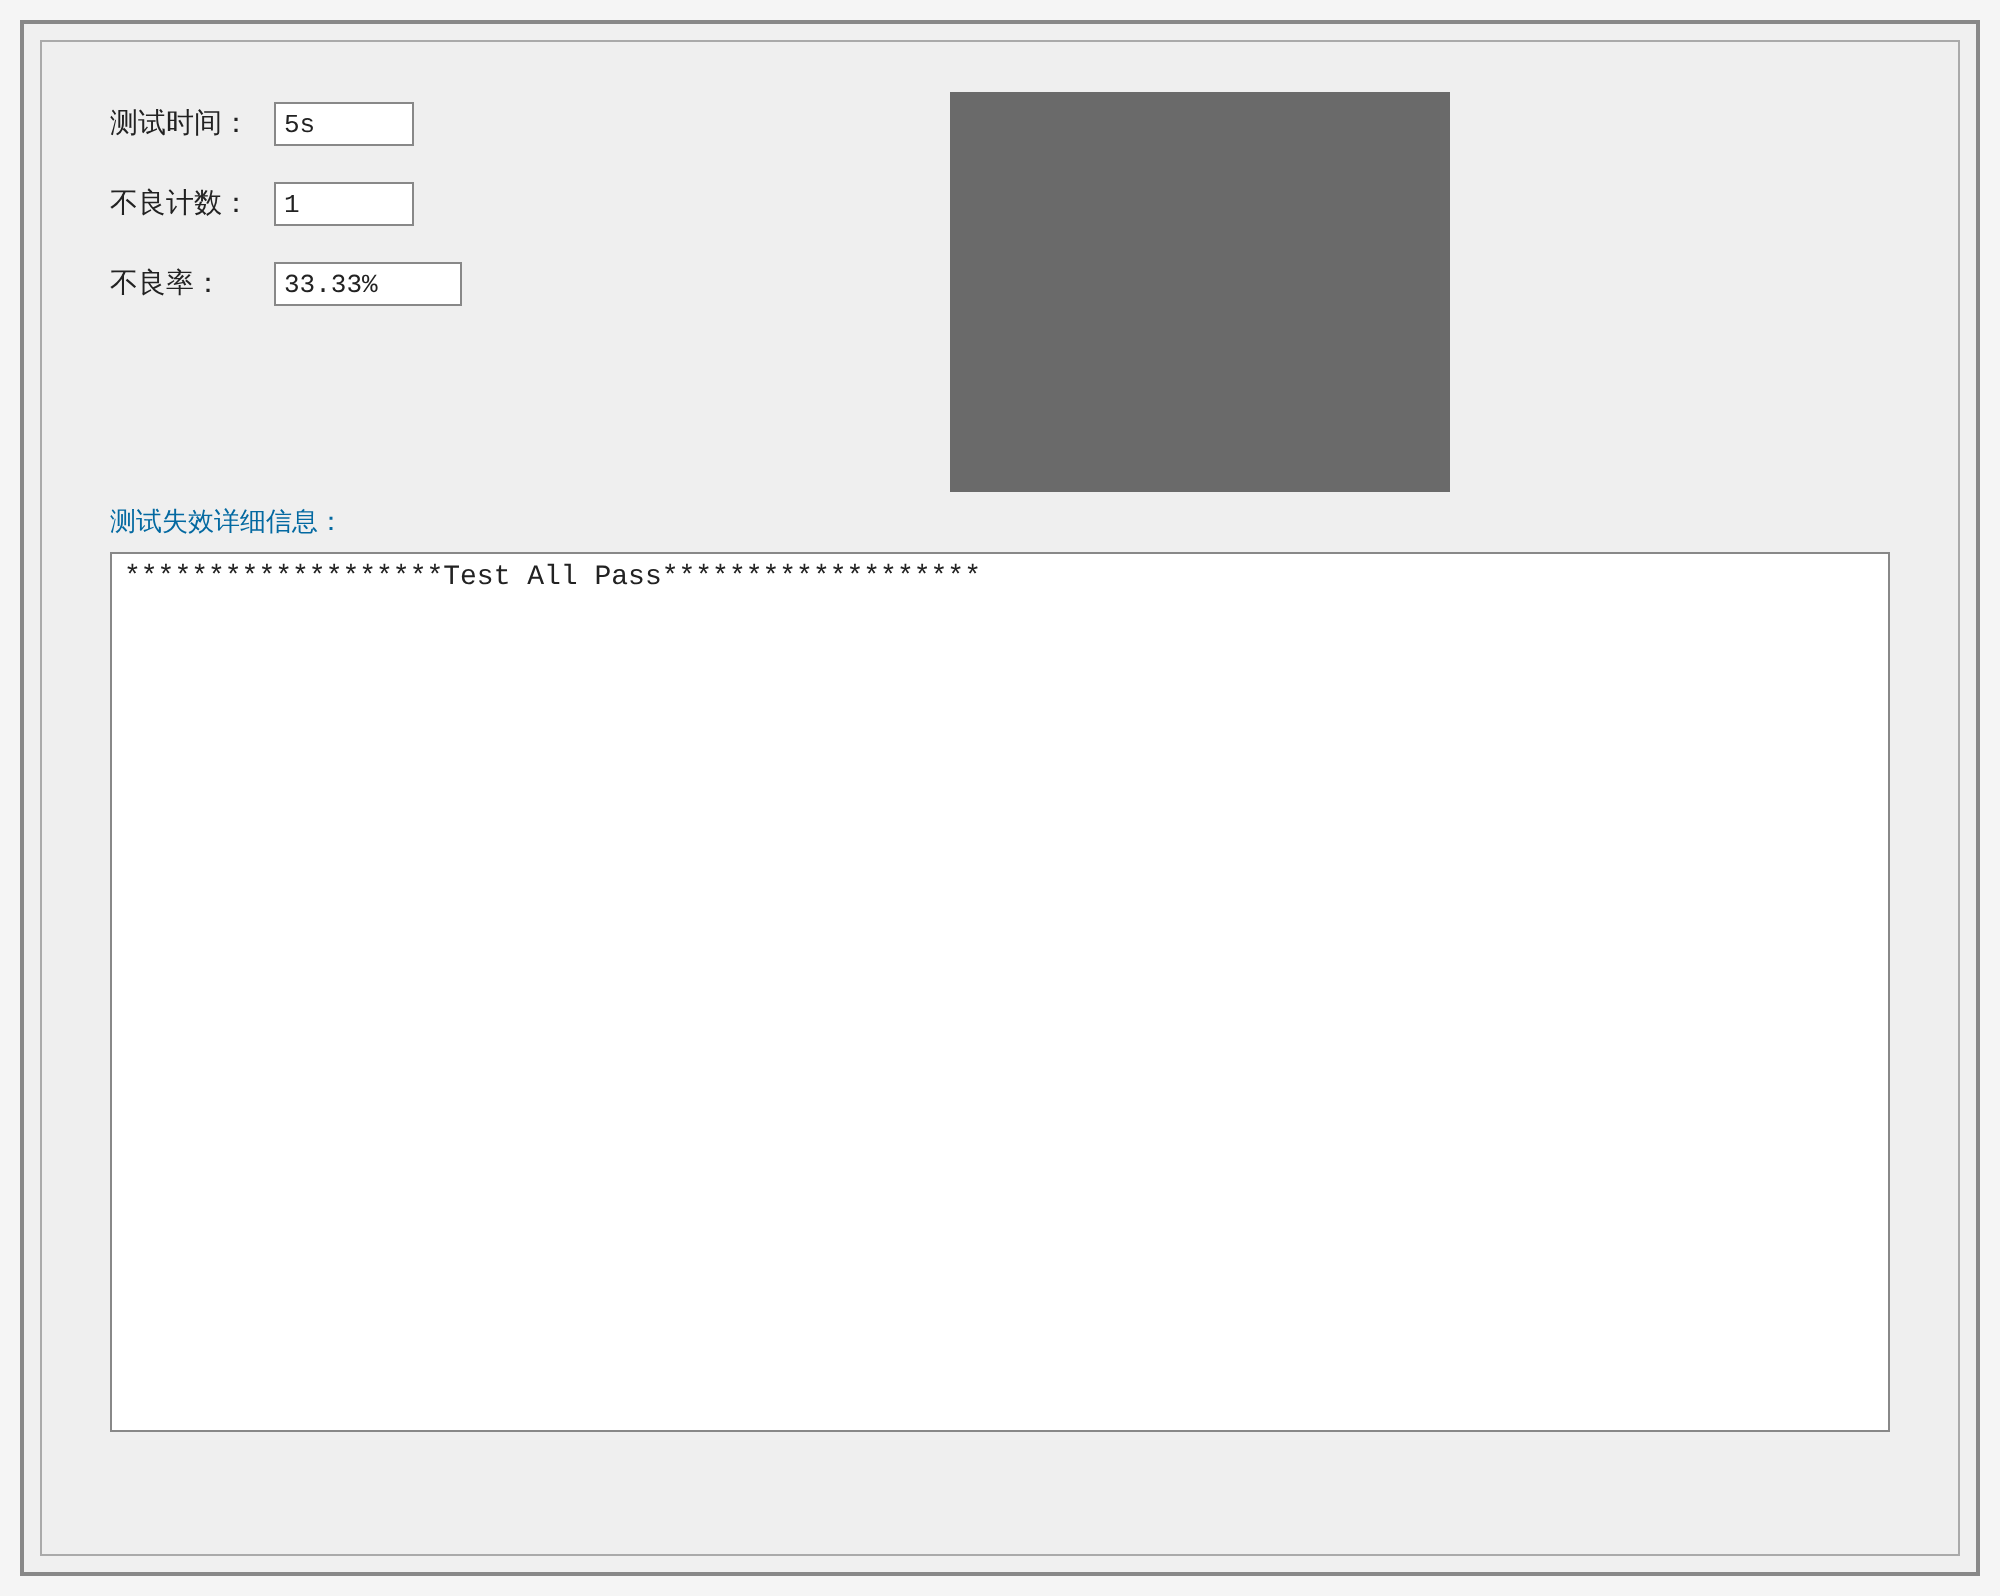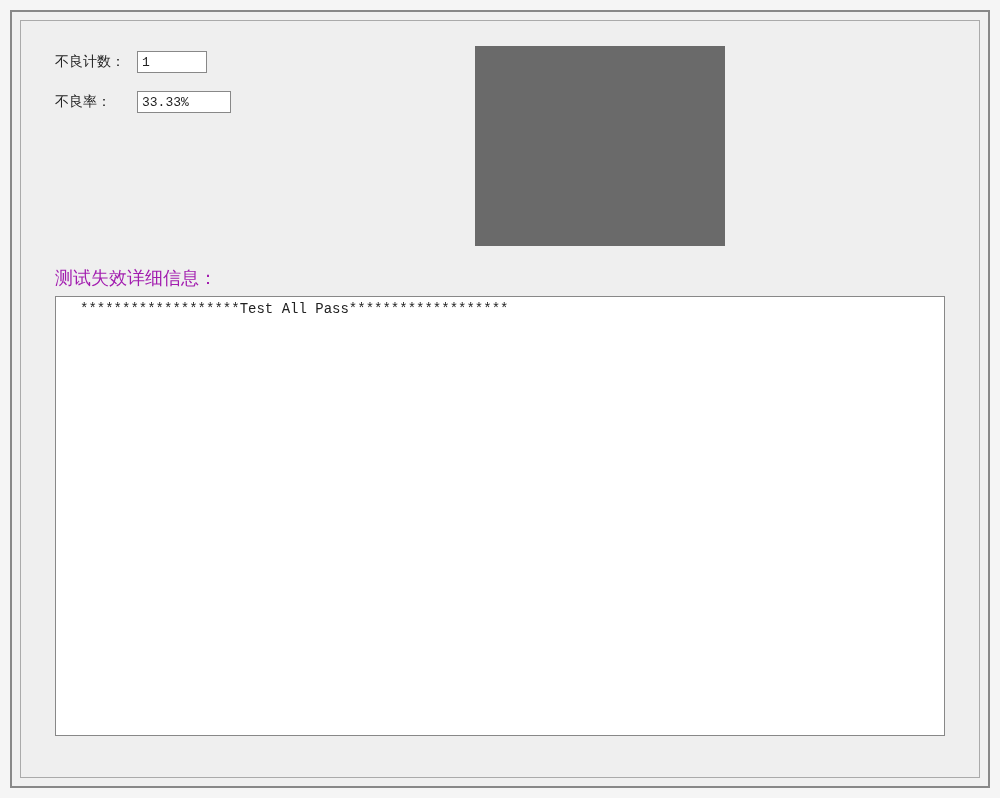--- a/index.html
+++ b/index.html
@@ -70,48 +70,52 @@
       font-family: Liberation Mono, monospace;
     }
     .display-panel {
       width: 250px;
       height: 200px;
       background: #6a6a6a;
       margin-left: 130px;
       margin-top: -5px;
     }
     .detail-label {
-      font-size: 18px;
-      color: #a21caf;
-      margin-top: 20px;
+      font-size: 13px;
+      color: #0369a1;
+      margin-top: 6px;
       margin-bottom: 6px;
     }
     .detail-textarea {
       width: 100%;
       height: 440px;
       border: 1px solid #888;
       background: #fff;
-      padding: 4px 24px;
+      padding: 4px 6px;
       font-family: "Courier New", monospace;
       font-size: 14px;
       color: #222;
       resize: none;
       overflow: auto;
       white-space: pre;
     }
   </style>
 </head>
 <body>
 
 <div class="window">
   <div class="inner-panel">
 
     <div class="top-area">
       <div class="form-column">
 
+        <div class="form-row">
+          <span class="form-label">测试时间：</span>
+          <input type="text" class="form-field field-small" value="5s" style="">
+        </div>
 
 
         <div class="form-row">
           <span class="form-label">不良计数：</span>
           <input type="text" class="form-field field-small" value="1" style="">
         </div>
 
         <div class="form-row">
           <span class="form-label">不良率：</span>
           <input type="text" class="form-field field-medium" value="33.33%" style="">

